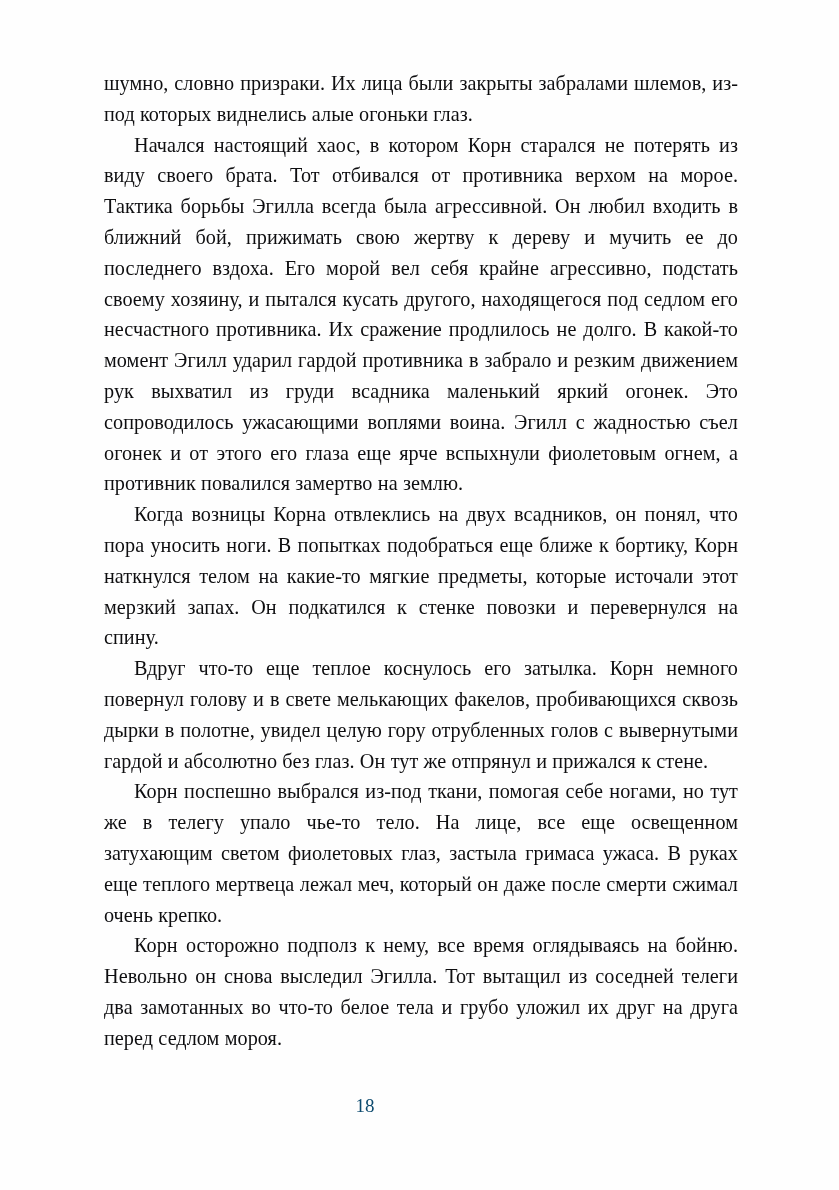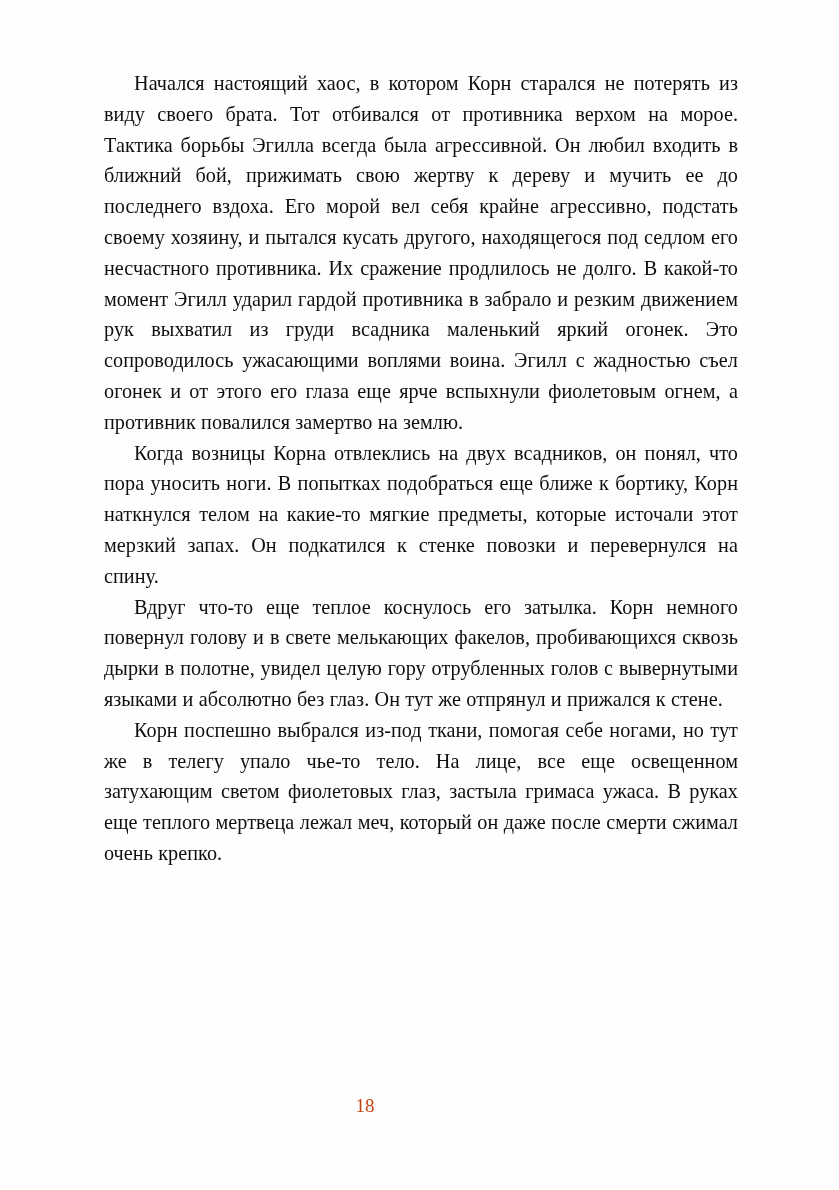--- a/index.html
+++ b/index.html
@@ -43,28 +43,30 @@
     text-indent: 30px;
   }
   .page-number {
     position: absolute;
     left: 0;
     top: 1094px;
     width: 730px;
     text-align: center;
     font-size: 19px;
     line-height: 24px;
-    color: #c2410c;
+    color: #0c4a6e;
     font-family: "Liberation Serif", serif;
   }
 </style>
 </head>
 <body>
 
 <div class="page">
   <div class="text-column">
+    <p class="para">шумно, словно призраки. Их лица были закрыты забралами шлемов, из-под которых виднелись алые огоньки глаз.</p>
     <p class="para indent">Начался настоящий хаос, в котором Корн старался не потерять из виду своего брата. Тот отбивался от противника верхом на морое. Тактика борьбы Эгилла всегда была агрессивной. Он любил входить в ближний бой, прижимать свою жертву к дереву и мучить ее до последнего вздоха. Его морой вел себя крайне агрессивно, подстать своему хозяину, и пытался кусать другого, находящегося под седлом его несчастного противника. Их сражение продлилось не долго. В какой-то момент Эгилл ударил гардой противника в забрало и резким движением рук выхватил из груди всадника маленький яркий огонек. Это сопроводилось ужасающими воплями воина. Эгилл с жадностью съел огонек и от этого его глаза еще ярче вспыхнули фиолетовым огнем, а противник повалился замертво на землю.</p>
     <p class="para indent">Когда возницы Корна отвлеклись на двух всадников, он понял, что пора уносить ноги. В попытках подобраться еще ближе к бортику, Корн наткнулся телом на какие-то мягкие предметы, которые источали этот мерзкий запах. Он подкатился к стенке повозки и перевернулся на спину.</p>
-    <p class="para indent">Вдруг что-то еще теплое коснулось его затылка. Корн немного повернул голову и в свете мелькающих факелов, пробивающихся сквозь дырки в полотне, увидел целую гору отрубленных голов с вывернутыми языками и абсолютно без глаз. Он тут же отпрянул и прижался к стене.</p>
+    <p class="para indent">Вдруг что-то еще теплое коснулось его затылка. Корн немного повернул голову и в свете мелькающих факелов, пробивающихся сквозь дырки в полотне, увидел целую гору отрубленных голов с вывернутыми гардой и абсолютно без глаз. Он тут же отпрянул и прижался к стене.</p>
     <p class="para indent">Корн поспешно выбрался из-под ткани, помогая себе ногами, но тут же в телегу упало чье-то тело. На лице, все еще освещенном затухающим светом фиолетовых глаз, застыла гримаса ужаса. В руках еще теплого мертвеца лежал меч, который он даже после смерти сжимал очень крепко.</p>
+    <p class="para indent">Корн осторожно подполз к нему, все время оглядываясь на бойню. Невольно он снова выследил Эгилла. Тот вытащил из соседней телеги два замотанных во что-то белое тела и грубо уложил их друг на друга перед седлом мороя.</p>
   </div>
   <div class="page-number">18</div>
 </div>
 
 </body></html>

